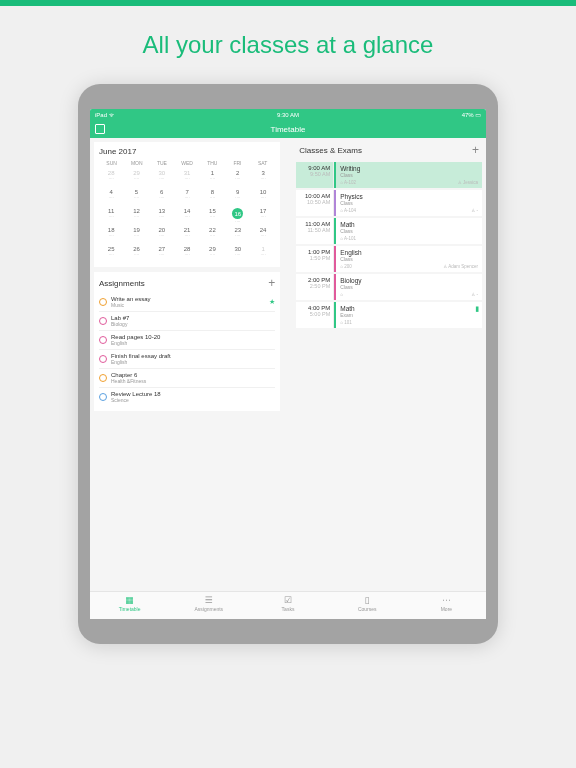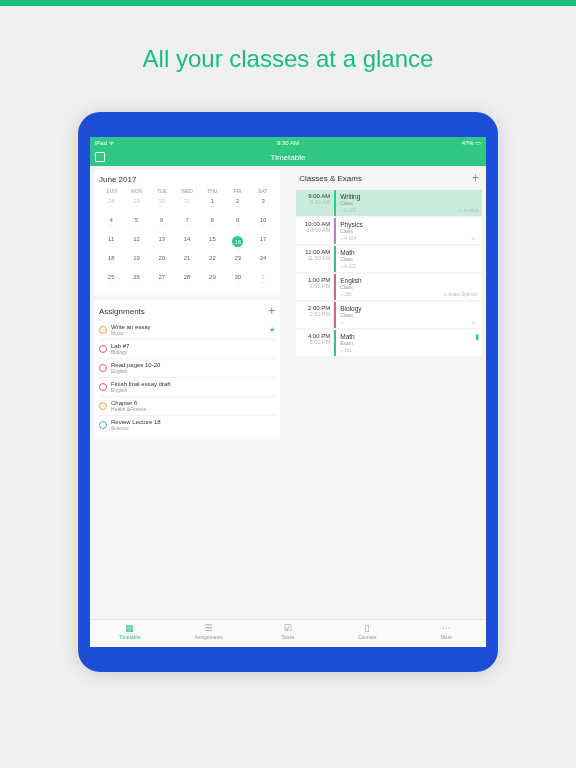--- a/index.html
+++ b/index.html
@@ -1,19 +1,19 @@
 <!DOCTYPE html>
 <html><head>
 <meta charset="utf-8">
 <style>
 *{margin:0;padding:0;box-sizing:border-box;font-family:-apple-system,BlinkMacSystemFont,'Segoe UI',sans-serif}
 body{background:#f0f0f0;width:576px;height:768px;overflow:hidden}
 .banner{background:#1abc7a;height:6px}
-.headline{text-align:center;color:#1abc7a;font-size:24px;font-weight:400;padding:39px 0}
-.tablet{background:#1d4ed8;border-radius:22px;width:420px;height:560px;margin:0 auto;padding:25px 12px;box-shadow:0 2px 20px rgba(0,0,0,0.15);position:relative}
+.headline{text-align:center;color:#1abc7a;font-size:24px;font-weight:400;padding:25px 0}
+.tablet{background:#a3a3a3;border-radius:22px;width:420px;height:560px;margin:0 auto;padding:25px 12px;box-shadow:0 2px 20px rgba(0,0,0,0.15);position:relative}
 .screen{background:#f5f5f5;width:100%;height:100%;border-radius:2px;overflow:hidden;font-size:7px}
 .statusbar{background:#30c785;color:#fff;display:flex;justify-content:space-between;padding:2px 5px;font-size:6px;height:11px;align-items:center}
 .navbar{background:#30c785;color:#fff;text-align:center;padding:4px;font-size:8px;font-weight:500;position:relative;height:18px;display:flex;align-items:center;justify-content:center}
 .nav-icon{position:absolute;left:5px;width:10px;height:10px;border:1px solid #fff;border-radius:1px}
 .content{display:flex;height:calc(100% - 29px - 28px);padding:4px;gap:16px}
 .left{flex:0 0 48%}
 .right{flex:1}
 .panel{background:#fff;margin-bottom:5px;padding:5px}
 .panel-head{display:flex;justify-content:space-between;align-items:center;margin-bottom:4px}
 .panel-title{font-size:8px;font-weight:500;color:#333}

